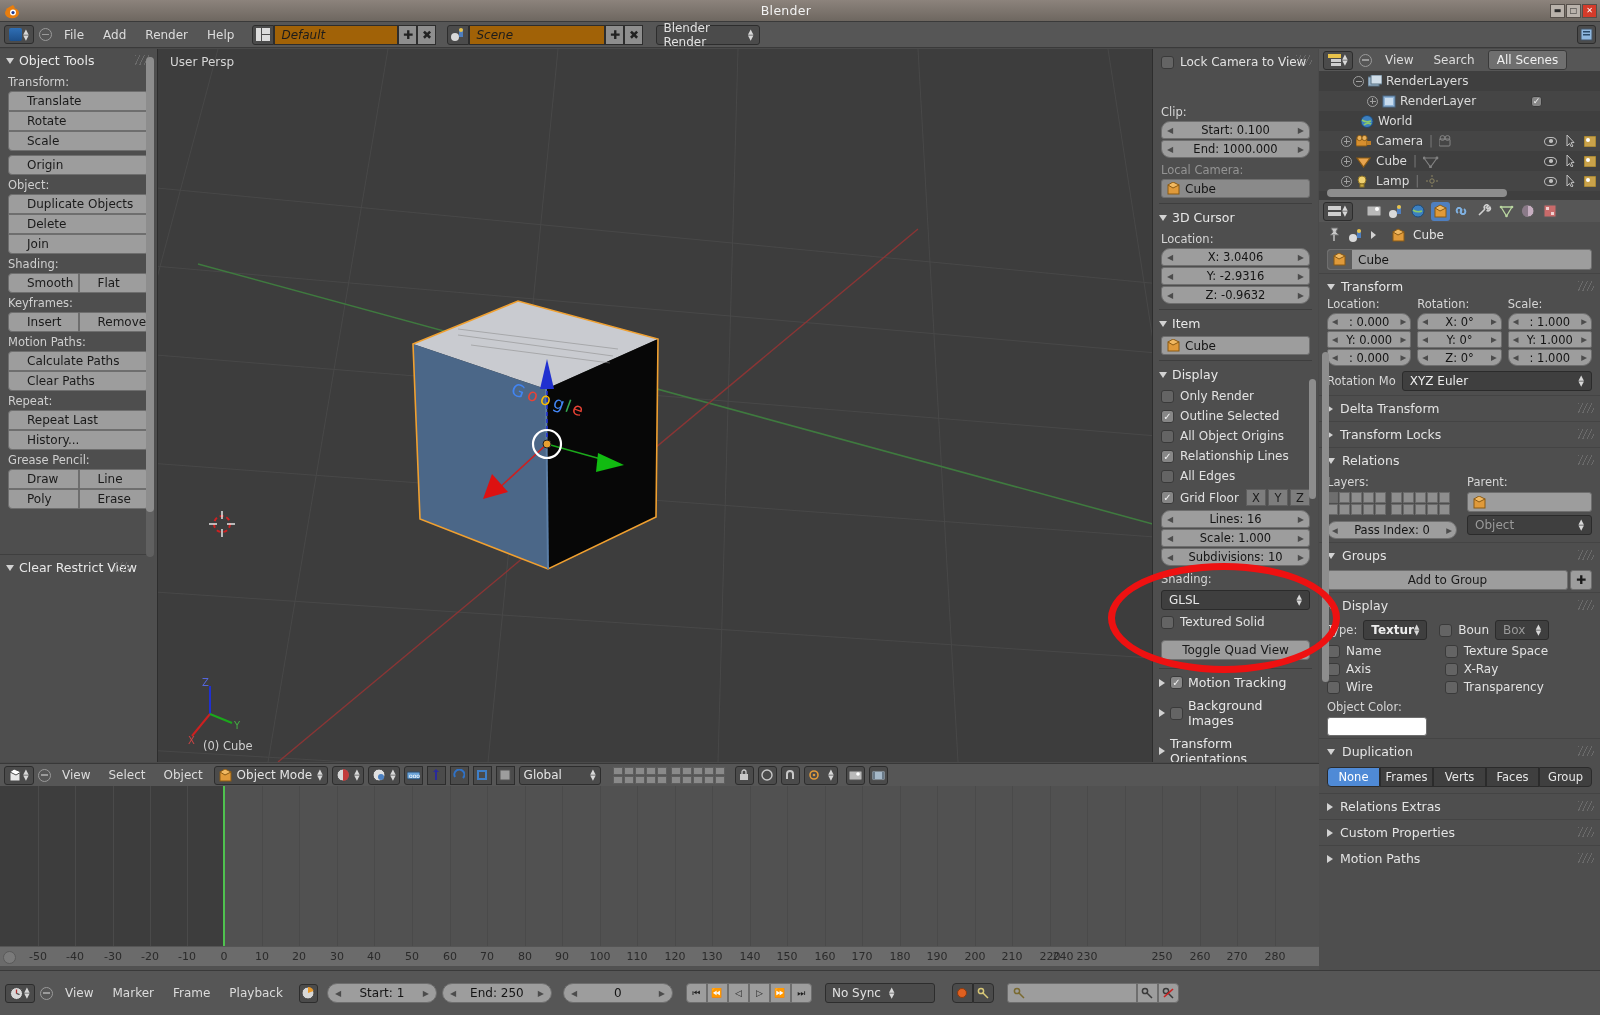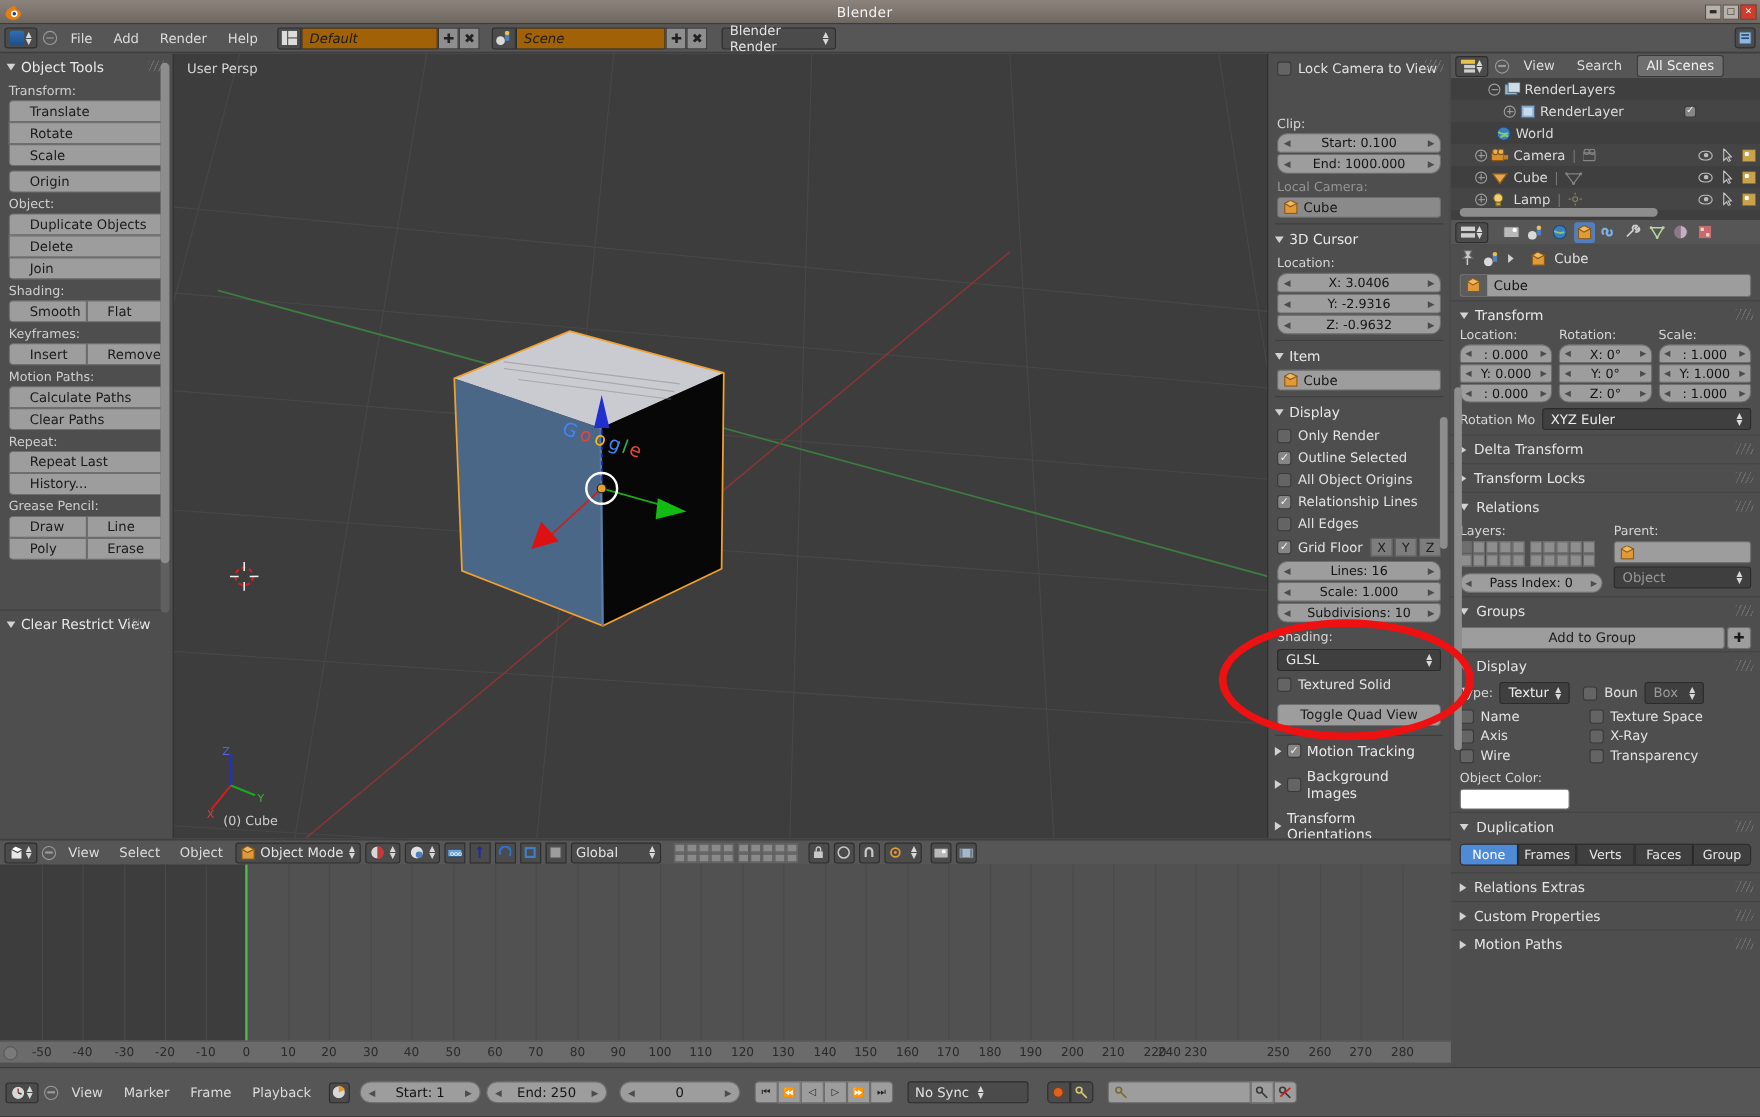--- a/index.html
+++ b/index.html
@@ -928,21 +928,21 @@
         <div class="pr-btn" style="width:22px;">✚</div>
       </div>
 
       <div class="pr-collapse">
         <span class="tri tri-down"></span>
         <span>Display</span>
         <span class="grip" style="top:7px;"></span>
       </div>
       <div style="display:flex;align-items:center;gap:6px;padding:2px 8px;">
         <span class="lbl">Type:</span>
-        <span class="pr-selbox" style="width:64px;">
+        <span class="pr-selbox" style="width:64px;font-weight:bold;">
           <span>Textur</span>
           <span class="arrows">▲<br>▼</span>
         </span>
         <span class="chkrow" style="margin-left:6px;">
           <span class="chk2"></span>
           <span>Boun</span>
         </span>
         <span class="pr-selbox" style="width:54px;color:#9a9a9a;">
           <span>Box</span>
           <span class="arrows">▲<br>▼</span>

